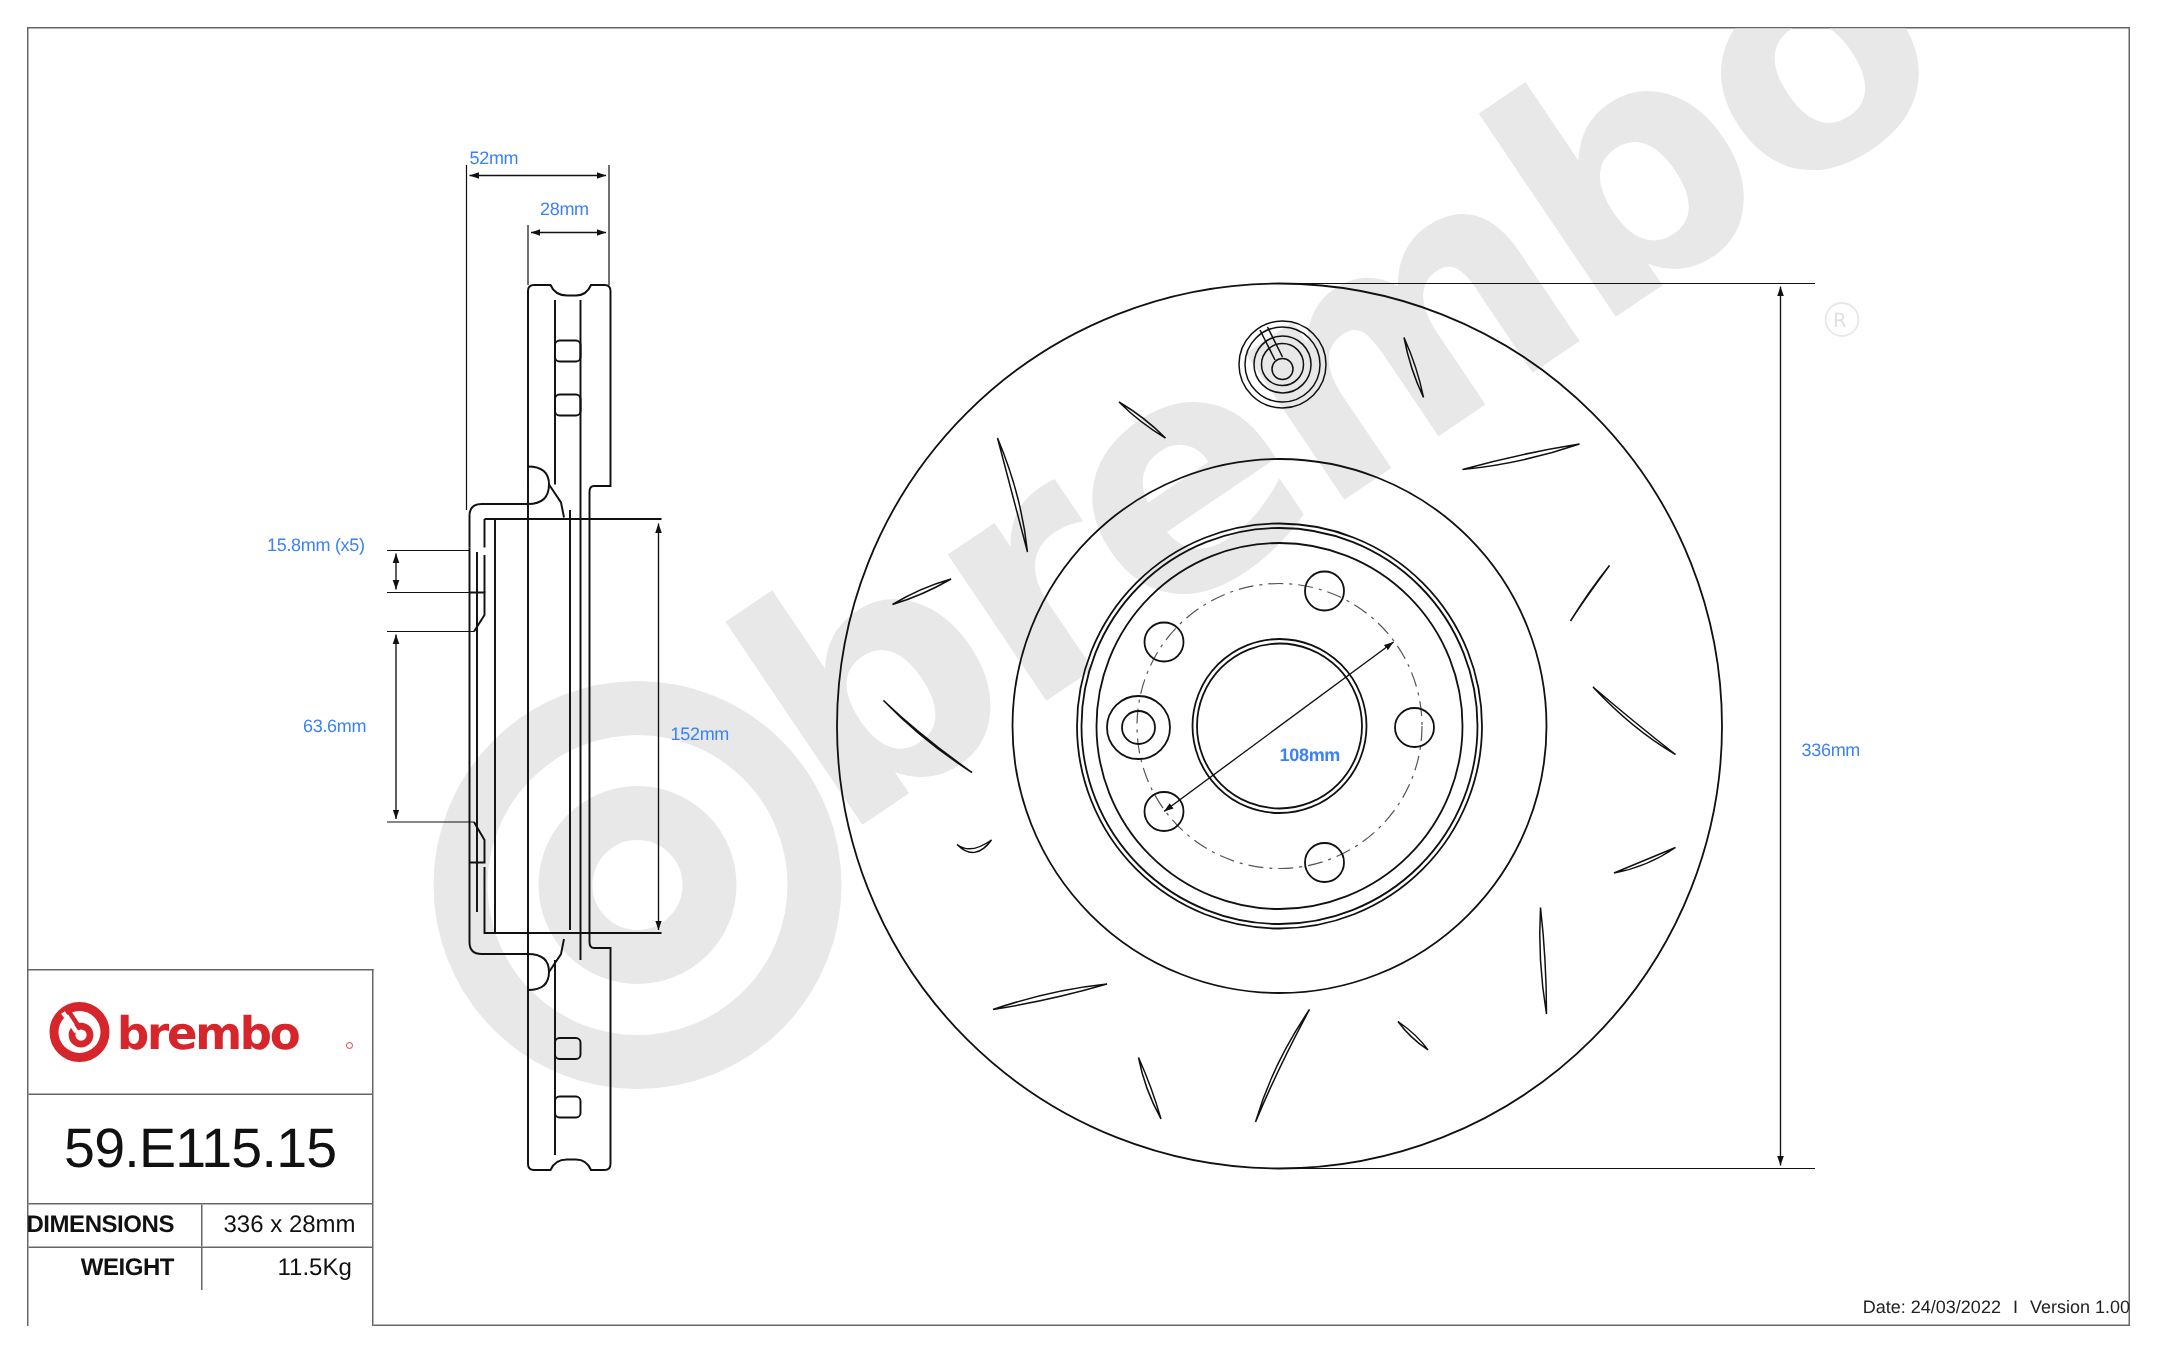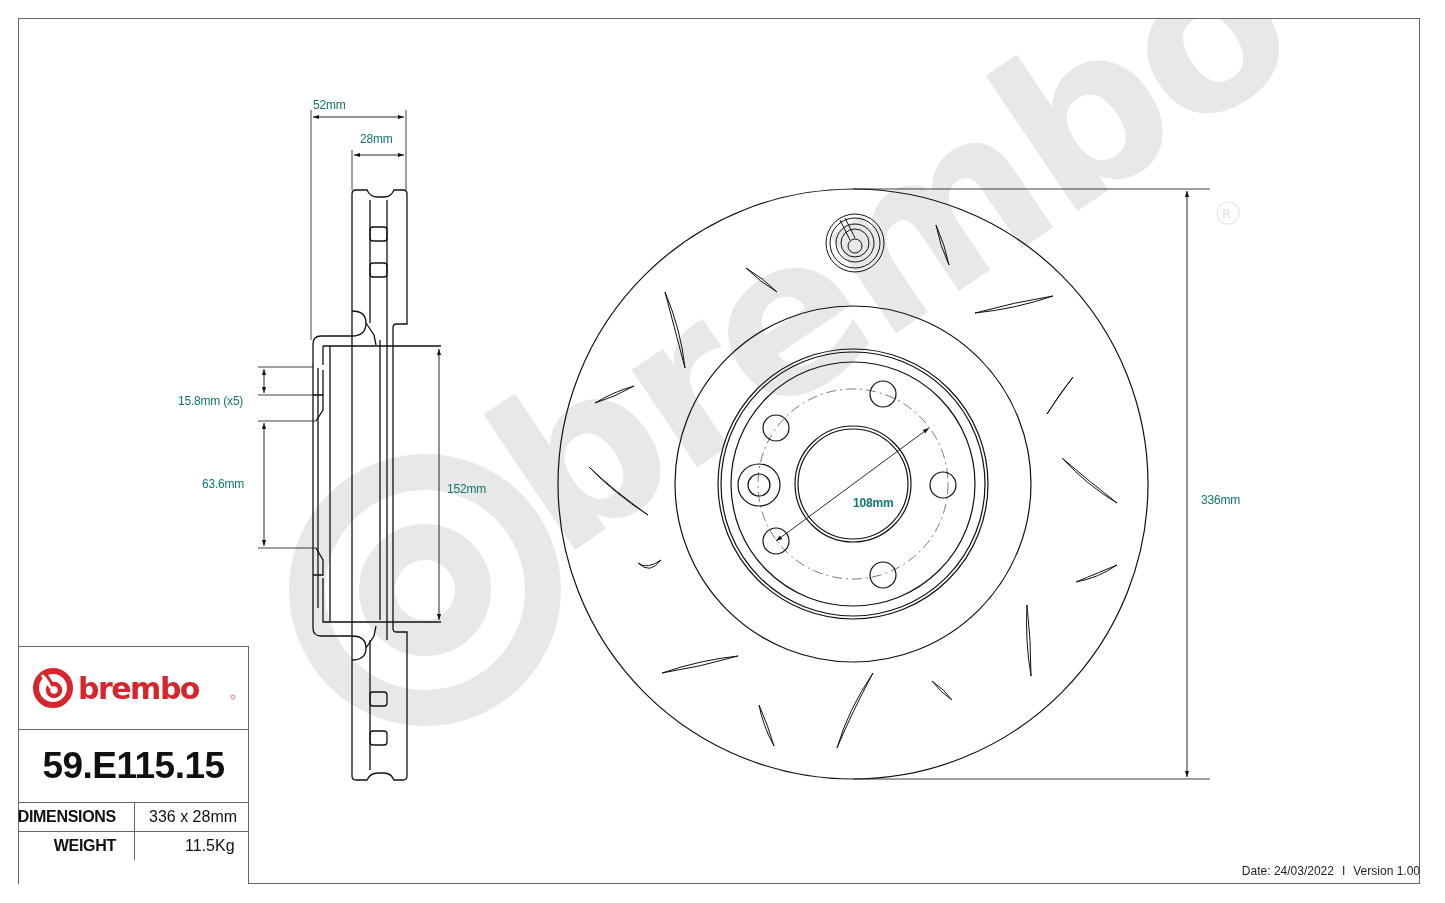--- a/index.html
+++ b/index.html
@@ -1,26 +1,26 @@
 <!DOCTYPE html>
 <html><head>
 <meta charset="utf-8">
 <style>
   html, body { margin:0; padding:0; background:#ffffff; }
   body { width:1445px; height:903px; position:relative; overflow:hidden;
          font-family:"Liberation Sans", "DejaVu Sans", sans-serif; color:#111; }
   .frame { position:absolute; left:18px; top:18px; width:1402px; height:866px;
            border:1px solid #666; box-sizing:border-box; }
   svg.drawing { position:absolute; left:0; top:0; }
-  .dim { position:absolute; font-size:12px; color:#0f766e; letter-spacing:-0.2px; white-space:nowrap; }
+  .dim { position:absolute; font-size:12px; color:#3b82f6; letter-spacing:-0.2px; white-space:nowrap; }
   .titleblock { position:absolute; left:18px; top:646px; width:231px; height:238px;
                 border:1px solid #666; border-bottom:none; box-sizing:border-box; background:#fff; }
   .tb-logo { height:82px; border-bottom:1px solid #666; display:flex; align-items:center; justify-content:center; }
   .tb-part { height:72px; border-bottom:1px solid #666; display:flex; align-items:center; justify-content:center;
-             font-weight:bold; font-size:37px; letter-spacing:-0.5px; color:#111; }
+             font-weight:normal; font-size:37px; letter-spacing:-0.5px; color:#111; }
   .tb-row { display:flex; height:28px; border-bottom:1px solid #666; font-size:16px; }
   .tb-row:last-child { border-bottom:none;gap:36px; }
   .tb-label { width:116px; border-right:1px solid #666; display:flex; align-items:center; justify-content:flex-end;
               padding-right:18px; box-sizing:border-box; font-weight:bold; letter-spacing:-0.3px; }
   .tb-value { flex:1; display:flex; align-items:center; padding-left:14px; }
   .footer { position:absolute; right:25px; top:864px; font-size:12px; color:#222;padding-left:36px; }
   .footer .sep { margin:0 8px; }
 </style>
 </head>
 <body>
@@ -141,21 +141,21 @@
     </g>
 
     <line x1="853" y1="189" x2="1210" y2="189" stroke-width="0.8"></line>
     <line x1="853" y1="779" x2="1210" y2="779" stroke-width="0.8"></line>
     <line x1="1187" y1="191" x2="1187" y2="777" stroke-width="0.9" marker-start="url(#arr)" marker-end="url(#arr)"></line>
   </g>
 </svg>
 
 <div class="dim" style="left:313px;top:98px;">52mm</div>
 <div class="dim" style="left:360px;top:132px;text-align:center;">28mm</div>
-<div class="dim" style="left:178px;top:394px;">15.8mm (x5)</div>
+<div class="dim" style="left:178px;top:356px;">15.8mm (x5)</div>
 <div class="dim" style="left:202px;top:477px;">63.6mm</div>
 <div class="dim" style="left:447px;top:482px;">152mm</div>
 <div class="dim" style="left:853px;top:496px;font-weight:bold;">108mm</div>
 <div class="dim" style="left:1201px;top:493px;">336mm</div>
 
 <div class="titleblock">
   <div class="tb-logo">
     <svg width="206" height="44" viewBox="0 0 206 44">
       <circle cx="22" cy="22" r="17" fill="none" stroke="#d7262b" stroke-width="6"></circle>
       <circle cx="23" cy="24" r="6" fill="none" stroke="#d7262b" stroke-width="4.5"></circle>

